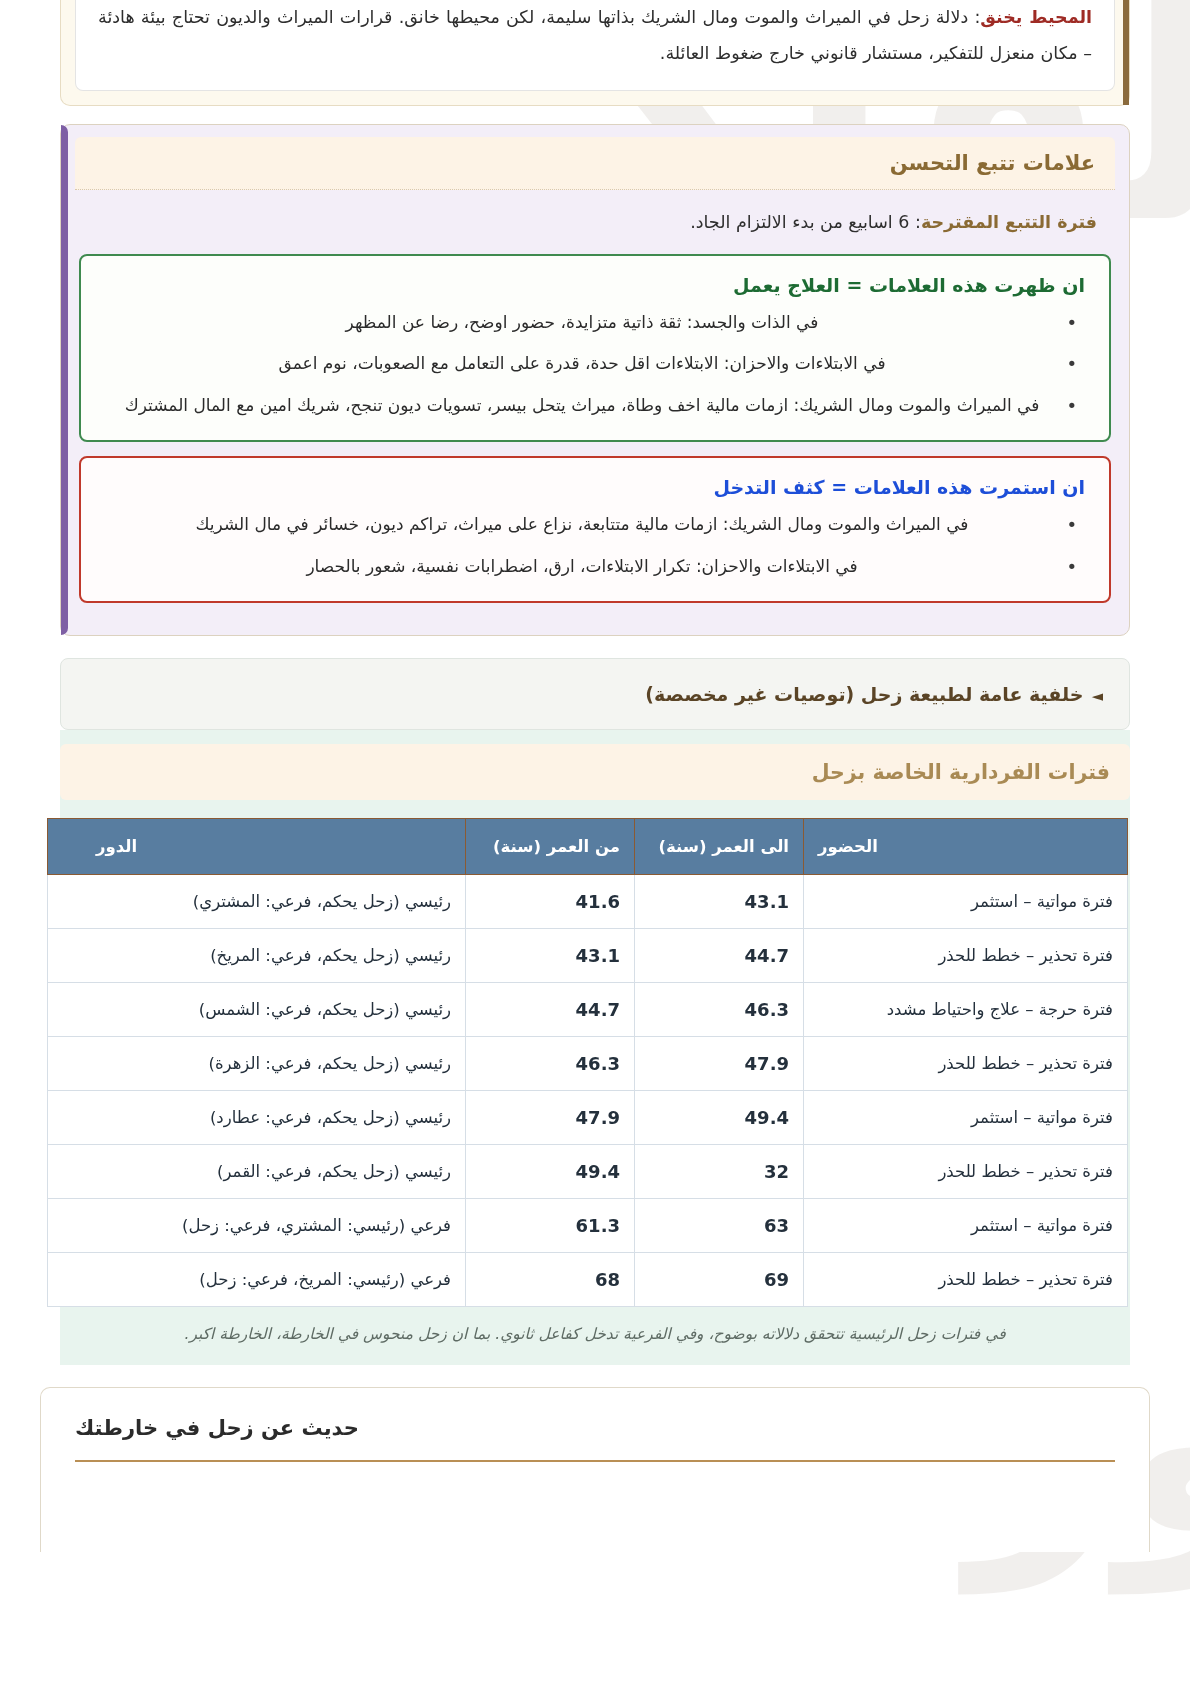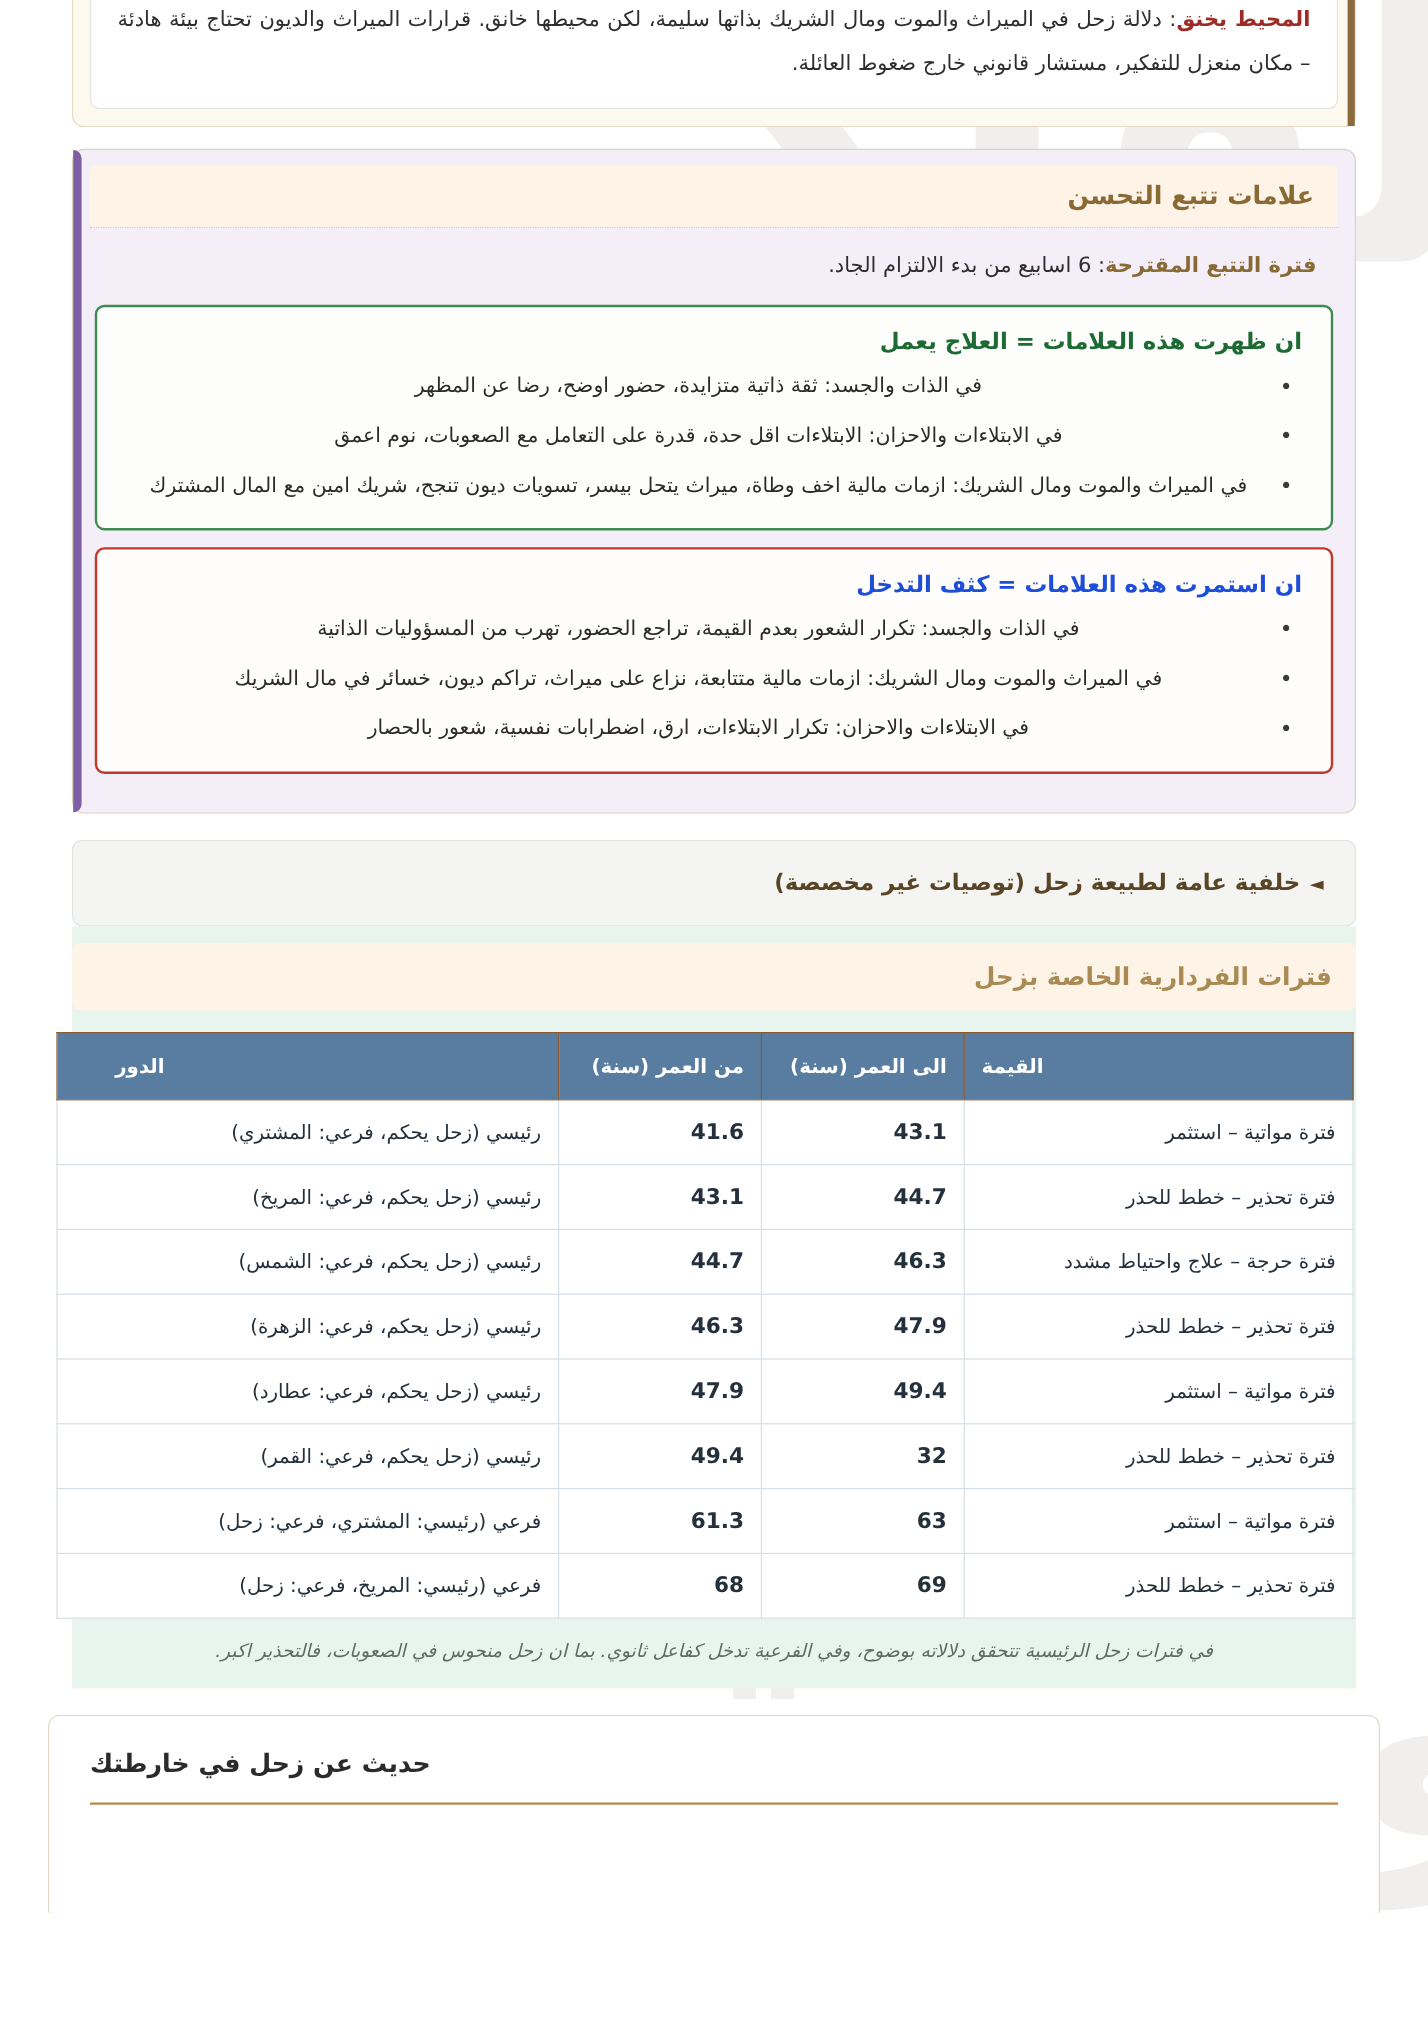--- a/index.html
+++ b/index.html
@@ -275,38 +275,37 @@
       <ul class="bullets">
         <li>في الذات والجسد: ثقة ذاتية متزايدة، حضور اوضح، رضا عن المظهر</li>
         <li>في الابتلاءات والاحزان: الابتلاءات اقل حدة، قدرة على التعامل مع الصعوبات، نوم اعمق</li>
         <li>في الميراث والموت ومال الشريك: ازمات مالية اخف وطاة، ميراث يتحل بيسر، تسويات ديون تنجح، شريك امين مع المال المشترك</li>
       </ul>
     </div>
 
     <div class="inner-box red">
       <div class="inner-title red">ان استمرت هذه العلامات = كثف التدخل</div>
       <ul class="bullets">
-        <li>في الذات والجسد: تكرار الشعور بعدم القيمة، تراجع الحضور، تهرب من المسؤوليات الذاتية</li>
         <li>في الميراث والموت ومال الشريك: ازمات مالية متتابعة، نزاع على ميراث، تراكم ديون، خسائر في مال الشريك</li>
         <li>في الابتلاءات والاحزان: تكرار الابتلاءات، ارق، اضطرابات نفسية، شعور بالحصار</li>
       </ul>
     </div>
   </section>
 
   <div class="disclosure">
     <span class="caret">◄</span><span>خلفية عامة لطبيعة زحل (توصيات غير مخصصة)</span>
   </div>
 
   <section class="mint top-pad">
     <div class="mint-head">فترات الفردارية الخاصة بزحل</div>
 
     <table class="periods">
       <thead>
         <tr>
-          <th class="col-rating">القيمة</th>
+          <th class="col-rating">الحضور</th>
           <th class="col-to">الى العمر (سنة)</th>
           <th class="col-from">من العمر (سنة)</th>
           <th class="col-role">الدور</th>
         </tr>
       </thead>
       <tbody>
         <tr>
           <td class="c-rating">فترة مواتية – استثمر</td>
           <td class="c-num">43.1</td>
           <td class="c-num">41.6</td>
@@ -350,21 +349,21 @@
         </tr>
         <tr>
           <td class="c-rating">فترة تحذير – خطط للحذر</td>
           <td class="c-num">69</td>
           <td class="c-num">68</td>
           <td class="c-role">فرعي (رئيسي: المريخ، فرعي: زحل)</td>
         </tr>
       </tbody>
     </table>
 
-    <div class="table-note">في فترات زحل الرئيسية تتحقق دلالاته بوضوح، وفي الفرعية تدخل كفاعل ثانوي. بما ان زحل منحوس في الصعوبات، فالتحذير اكبر.</div>
+    <div class="table-note">في فترات زحل الرئيسية تتحقق دلالاته بوضوح، وفي الفرعية تدخل كفاعل ثانوي. بما ان زحل منحوس في الخارطة، الخارطة اكبر.</div>
   </section>
 
   <section class="bottom-card">
     <div class="bottom-title">حديث عن زحل في خارطتك</div>
     <div class="bottom-body"></div>
   </section>
 
 </div>
 
 </body></html>

